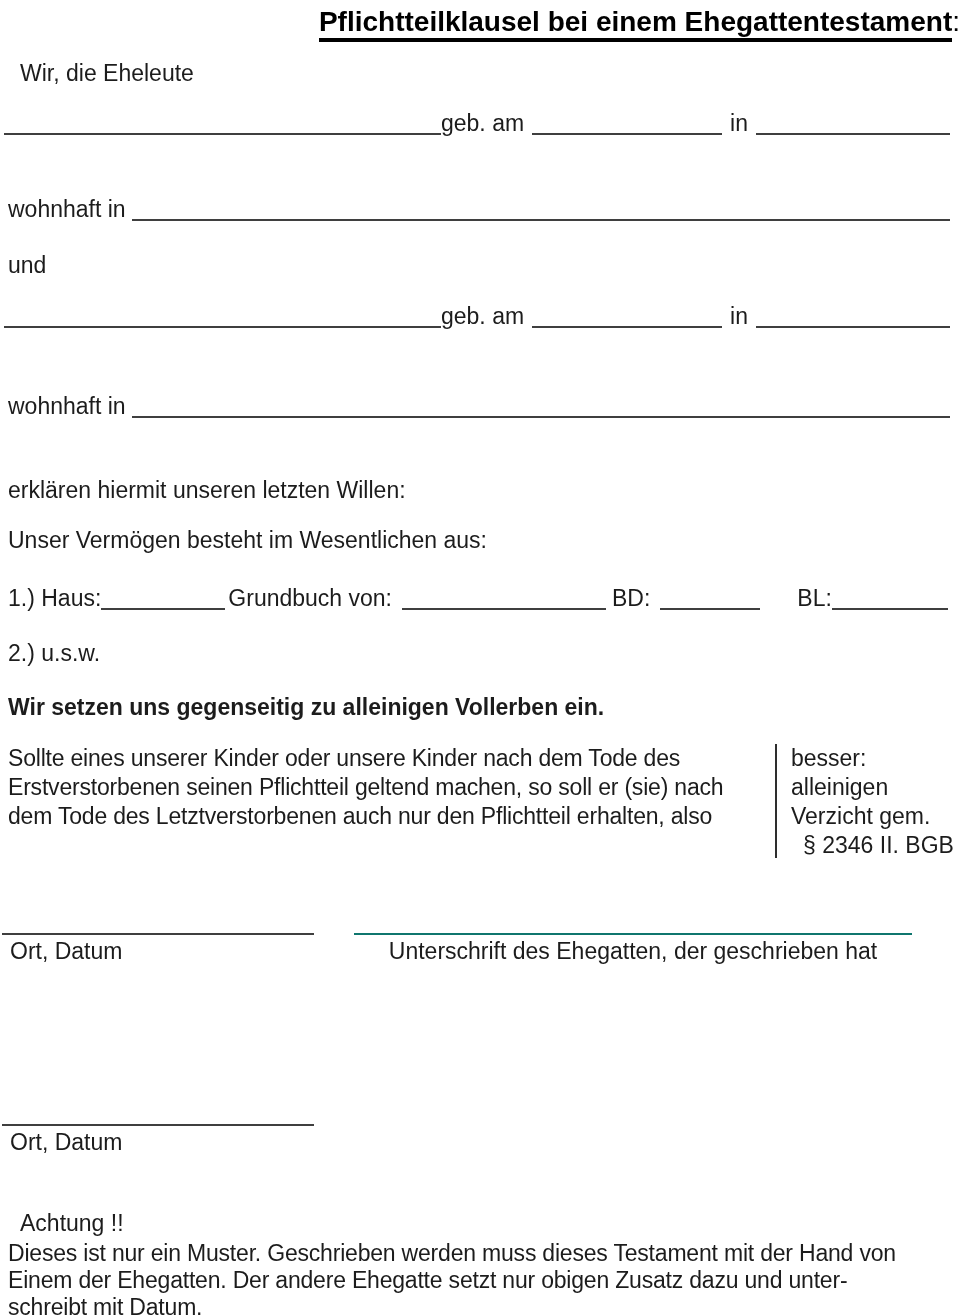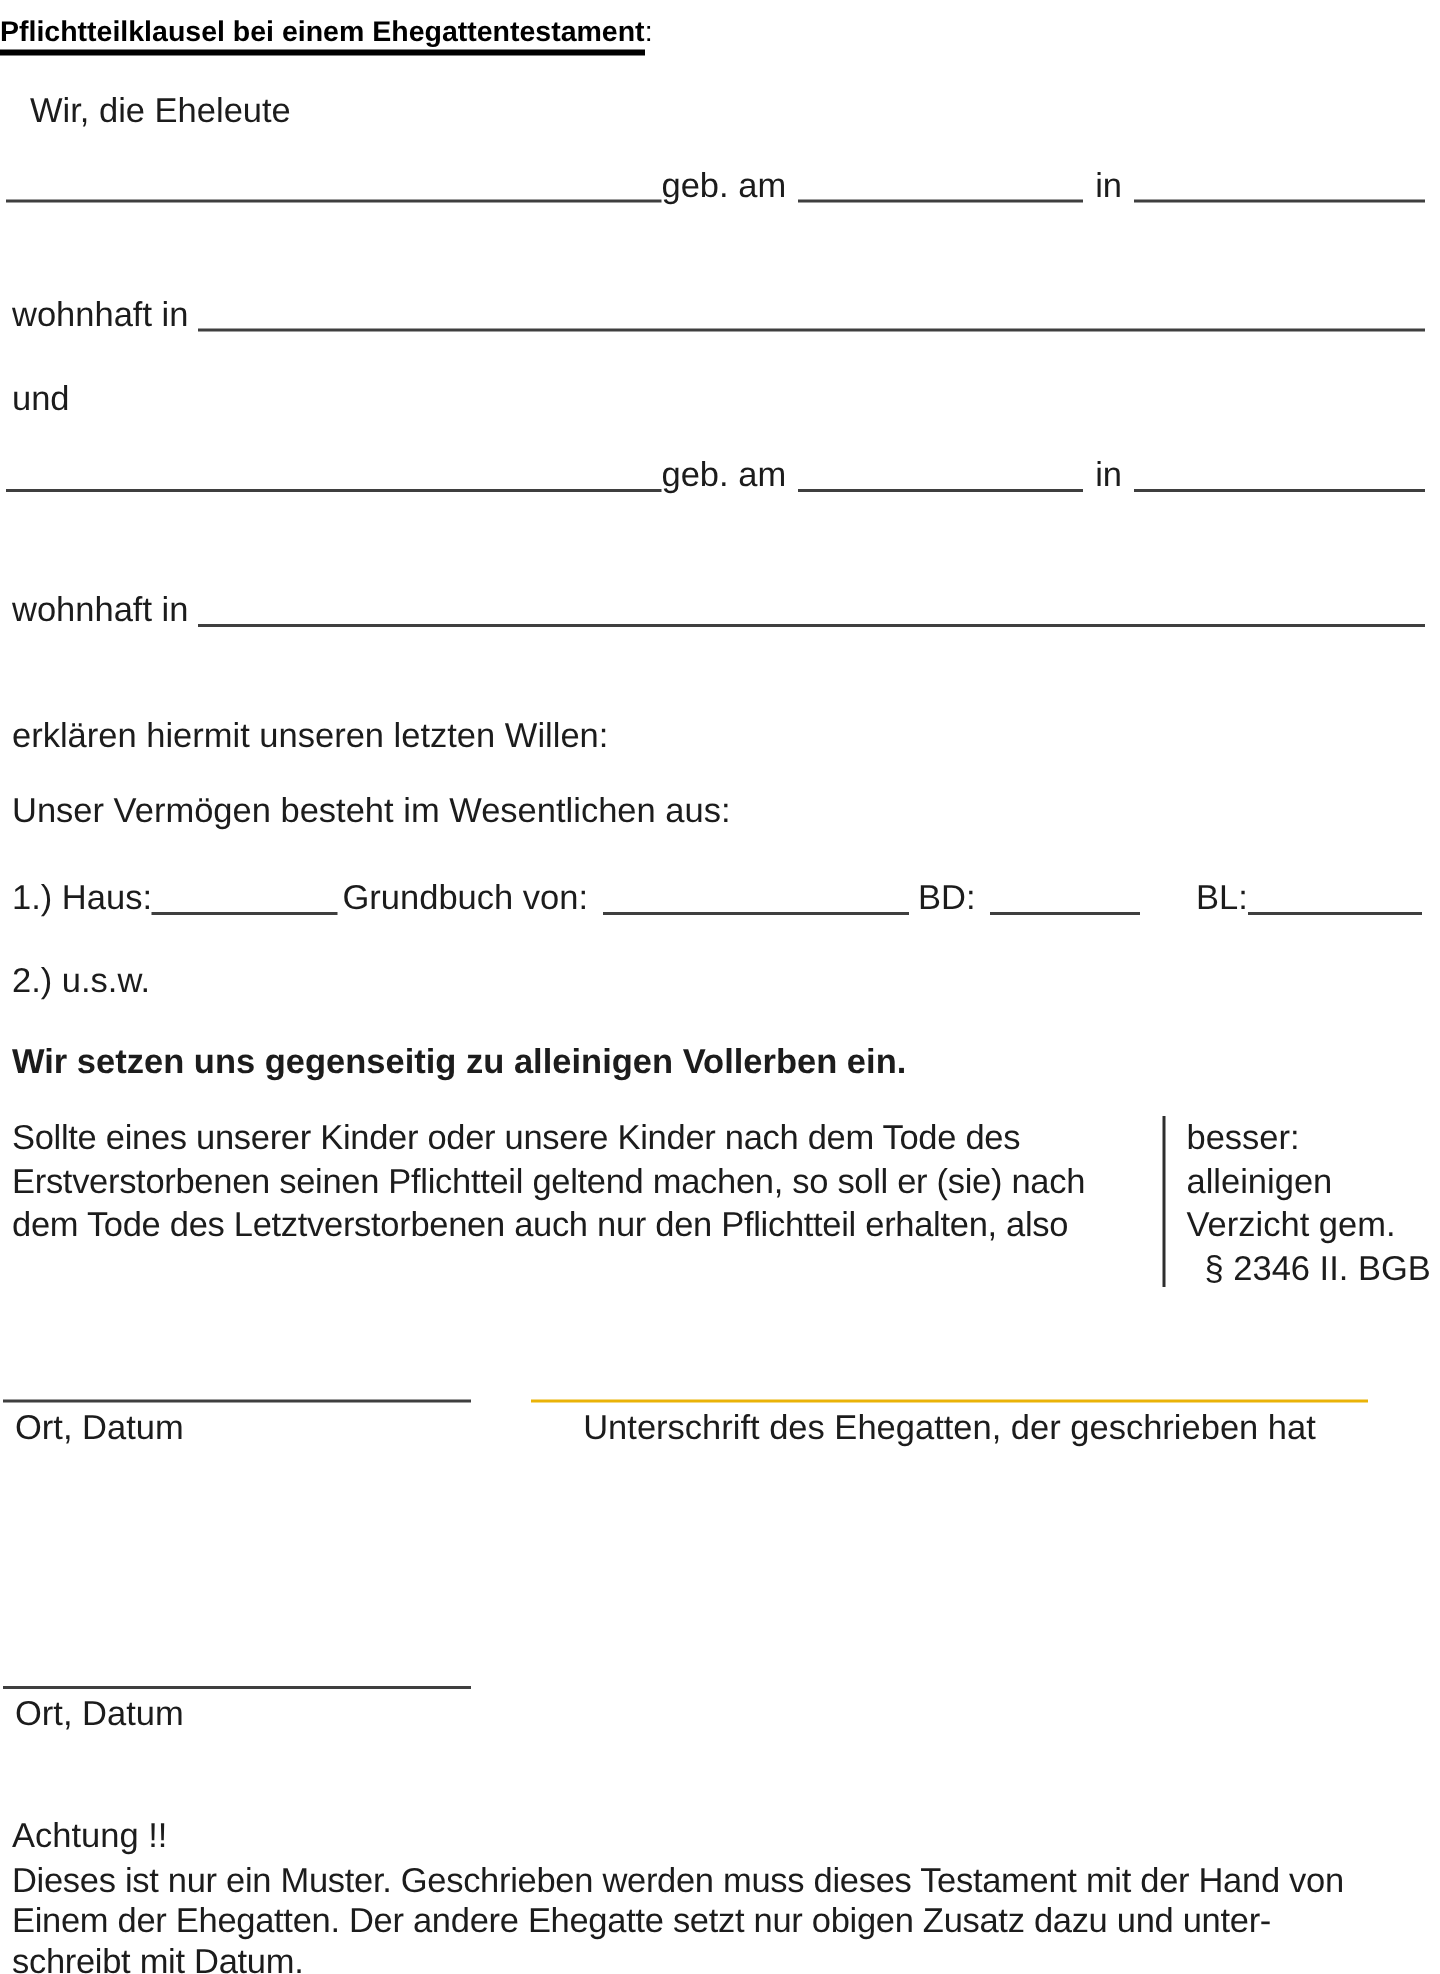--- a/index.html
+++ b/index.html
@@ -9,36 +9,36 @@
     font-size:23px; line-height:27px; overflow:hidden;
   }
   .abs { position:absolute; }
   .row { display:flex; align-items:baseline; }
   .blank {
     display:inline-block; position:relative; top:4px; height:0;
     border-bottom:2px solid #3f3f3f;
   }
   .grow { flex:1 1 auto; }
   .title {
-    top:4px; left:0; right:0; text-align:left;
-    font-weight:bold; font-size:19px; line-height:36px; color:#000;
+    top:4px; left:0; right:0; text-align:right;
+    font-weight:bold; font-size:28px; line-height:36px; color:#000;
   }
   .title-main { border-bottom:4px solid #000; padding-bottom:1px; }
   .title-colon { font-weight:normal; }
   .u2 { text-decoration-thickness:2px; text-underline-offset:5px;text-align:right; }
   .bold { font-weight:bold; }
   .clause-line, .notice-line { white-space:nowrap; letter-spacing:-0.2px; }
   .clause-wrap { display:flex; align-items:flex-start; }
   .clause-col { width:765px; line-height:29px; }
   .vdivider { width:0; height:114px; border-left:2px solid #2e2e2e; margin-left:2px; flex:0 0 auto; }
   .note-col { margin-left:14px; line-height:29px; }
   .note-indent { padding-left:12px; }
   .sig { display:flex; align-items:flex-start; }
   .sig-left { width:312px; border-top:2px solid #3f3f3f; }
-  .sig-right { width:558px; margin-left:40px; border-top:2px solid #eab308; text-align:center; }
+  .sig-right { width:558px; margin-left:40px; border-top:2px solid #0f766e; text-align:center; }
   .sig-left > div { padding:3px 0 0 8px; }
   .sig-right > div { padding-top:3px; }
   .notice-line { line-height:27px; }
   .lbl { flex:0 0 auto; }
 </style>
 </head>
 <body>
 
 <div class="page">
 
@@ -121,21 +121,21 @@
     </div>
   </div>
 
 
   <div class="abs sig" style="top:1124px; left:2px;">
     <div class="sig-left">
       <div>Ort, Datum</div>
     </div>
   </div>
 
-  <div class="abs" style="top:1210px; left:8px;">
+  <div class="abs" style="top:1210px; left:20px;">
     <span class="u2">Achtung !!</span>
   </div>
 
   <div class="abs" style="top:1240px; left:8px; right:6px;">
     <div class="notice-line">
       <span>Dieses ist nur ein Muster. Geschrieben werden muss dieses Testament </span><span class="u2">mit der Hand</span><span> von</span>
     </div>
     <div class="notice-line">Einem der Ehegatten. Der andere Ehegatte setzt nur obigen Zusatz dazu und unter-</div>
     <div class="notice-line">schreibt mit Datum.</div>
   </div>

